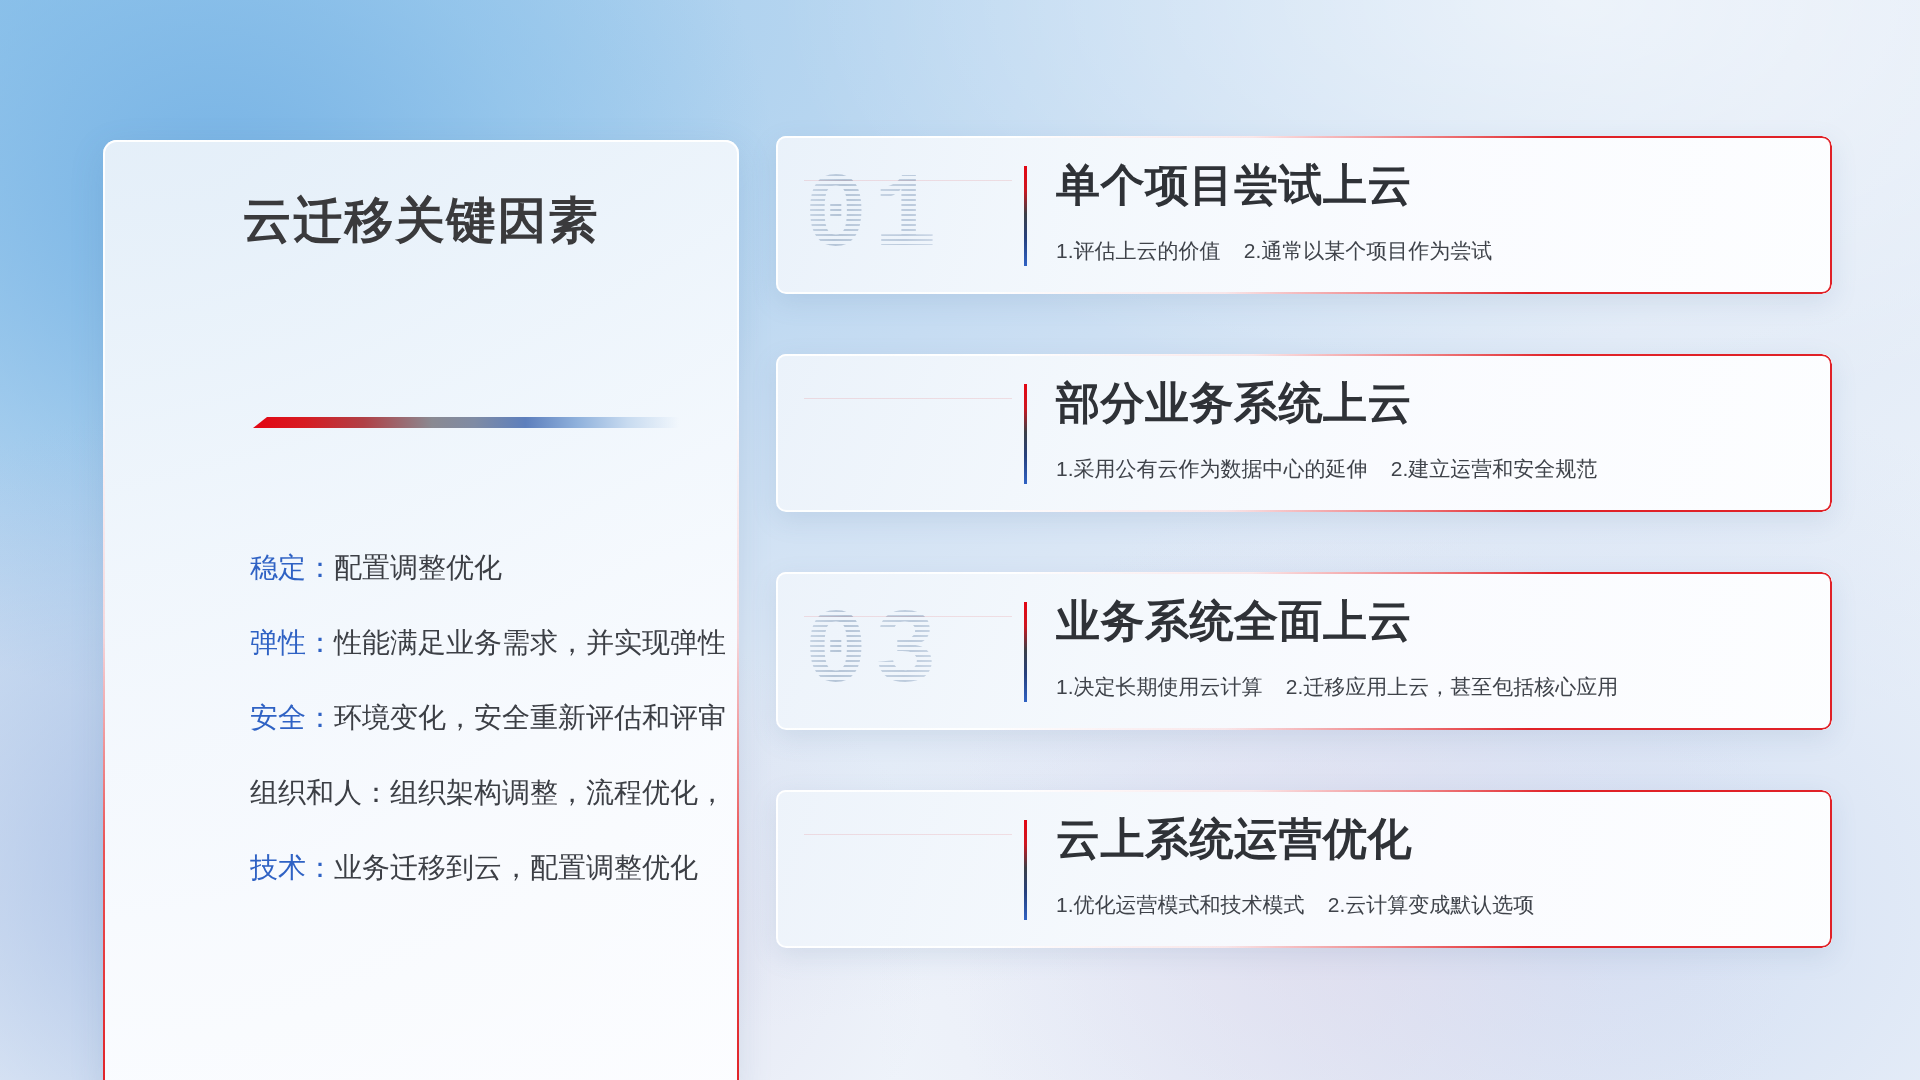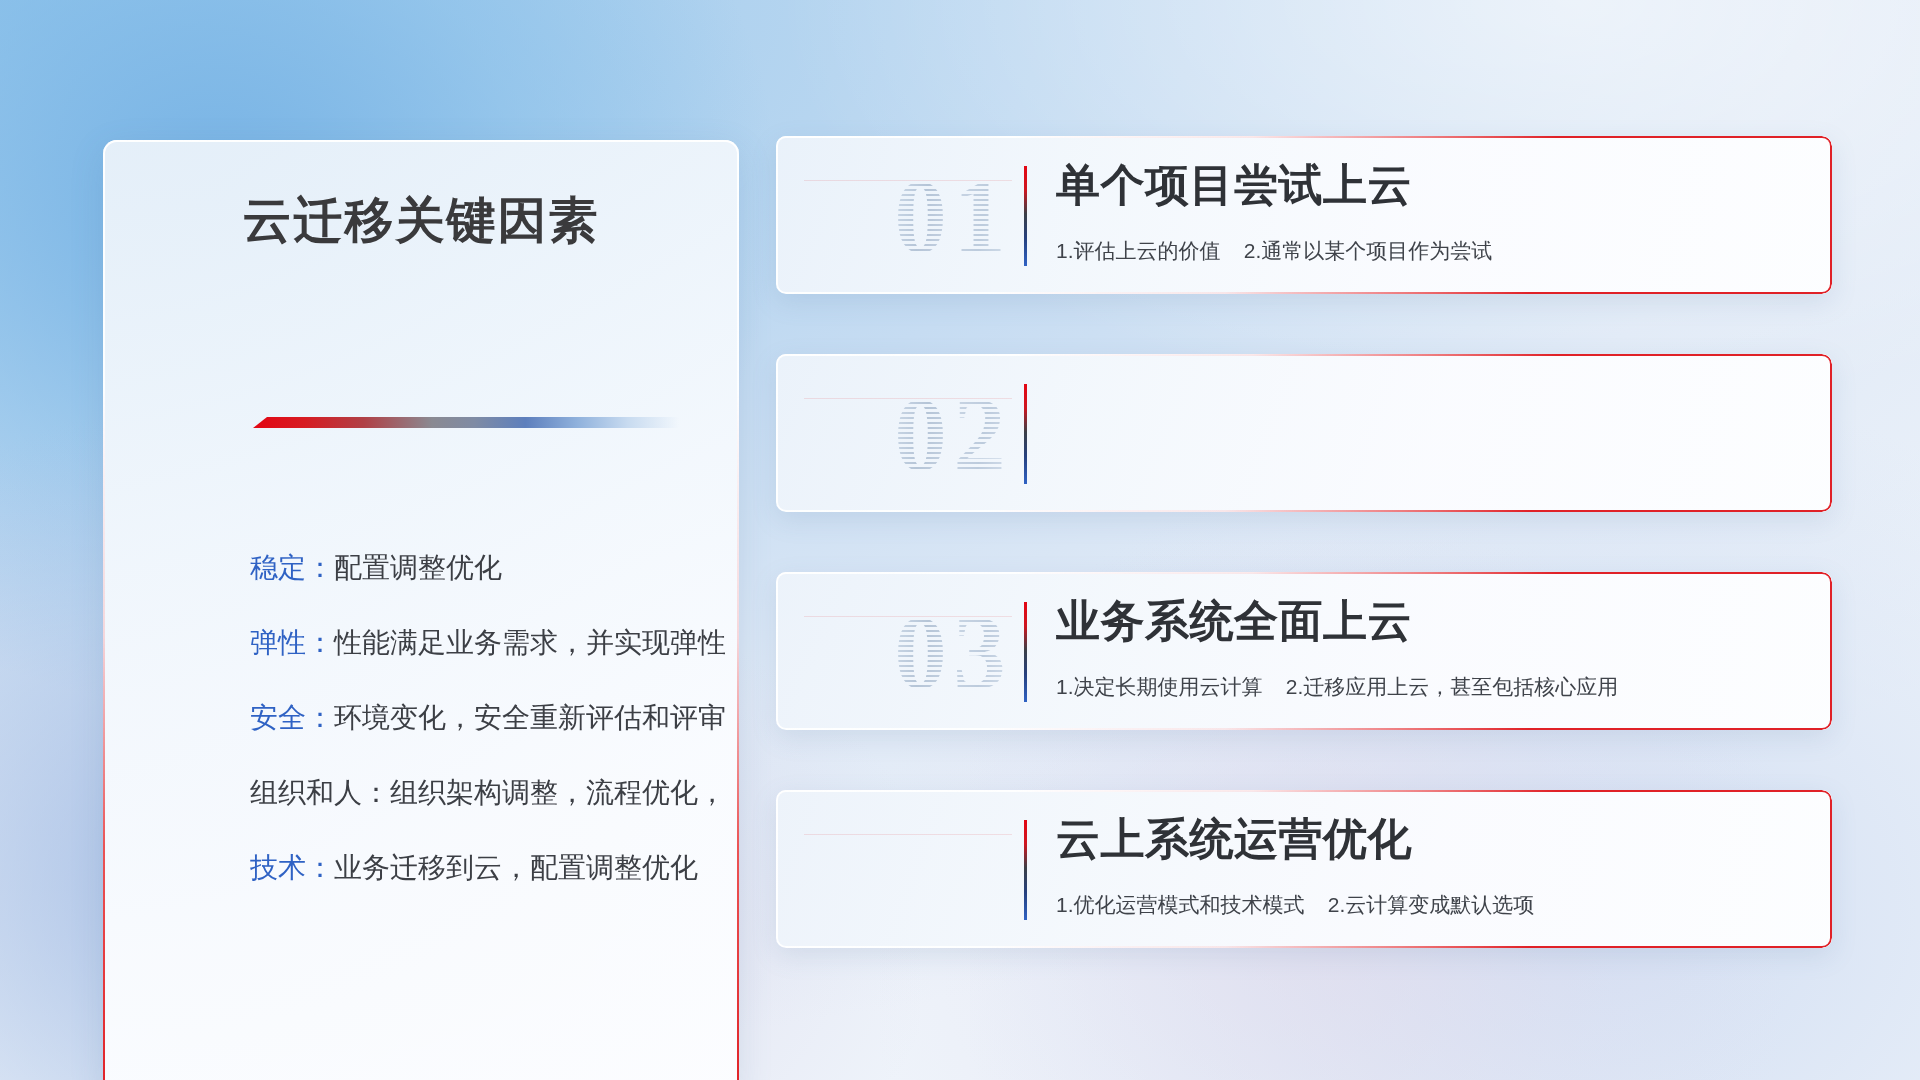--- a/index.html
+++ b/index.html
@@ -114,23 +114,23 @@
         rgba(235,95,98,.80) 60%,
         #e02127 72%,
         #e02127 100%);
     -webkit-mask:linear-gradient(#000 0 0) content-box, linear-gradient(#000 0 0);
     -webkit-mask-composite:xor; mask-composite:exclude;
   }
 
   
   .card-num{
     position:absolute; left:28px; top:18px; width:208px; height:126px;
-    display:flex; align-items:center; justify-content:flex-end;
+    display:flex; align-items:center; justify-content:flex-start;
     font-size:106px; font-weight:800; letter-spacing:6px;
-    font-family:Liberation Serif, serif;
+    font-family:Liberation Mono, monospace;
     color:#9fb4cb;
     opacity:.72;
     -webkit-mask-image:repeating-linear-gradient(to bottom,
         #000 0px, #000 2px, transparent 2px, transparent 5px);
     mask-image:repeating-linear-gradient(to bottom,
         #000 0px, #000 2px, transparent 2px, transparent 5px);
     user-select:none;
   }
   .card-num .glyph{
     background:linear-gradient(100deg,#c3d2e3 0%, #9fb2c9 28%, #b6c6d9 52%, #a9bbd1 72%, #cdd9e8 100%);
@@ -209,24 +209,27 @@
       </div>
       <div class="card-bar"></div>
       <div class="card-body">
         <div class="card-title">单个项目尝试上云</div>
         <div class="card-desc">1.评估上云的价值    2.通常以某个项目作为尝试</div>
       </div>
     </article>
 
     <article class="card">
       <div class="card-num">
-        <span class="glyph">02</span>
-        <span class="card-num-tint"></span>
-      </div>
-      <div class="card-bar"></div>
+        <span class="card-num-tint"></span>
+      </div>
+      <div class="card-bar"></div>
+      <div class="card-body">
+        <div class="card-title">部分业务系统上云</div>
+        <div class="card-desc">1.采用公有云作为数据中心的延伸    2.建立运营和安全规范</div>
+      </div>
     </article>
 
     <article class="card">
       <div class="card-num">
         <span class="glyph">03</span>
         <span class="card-num-tint"></span>
       </div>
       <div class="card-bar"></div>
       <div class="card-body">
         <div class="card-title">业务系统全面上云</div>

